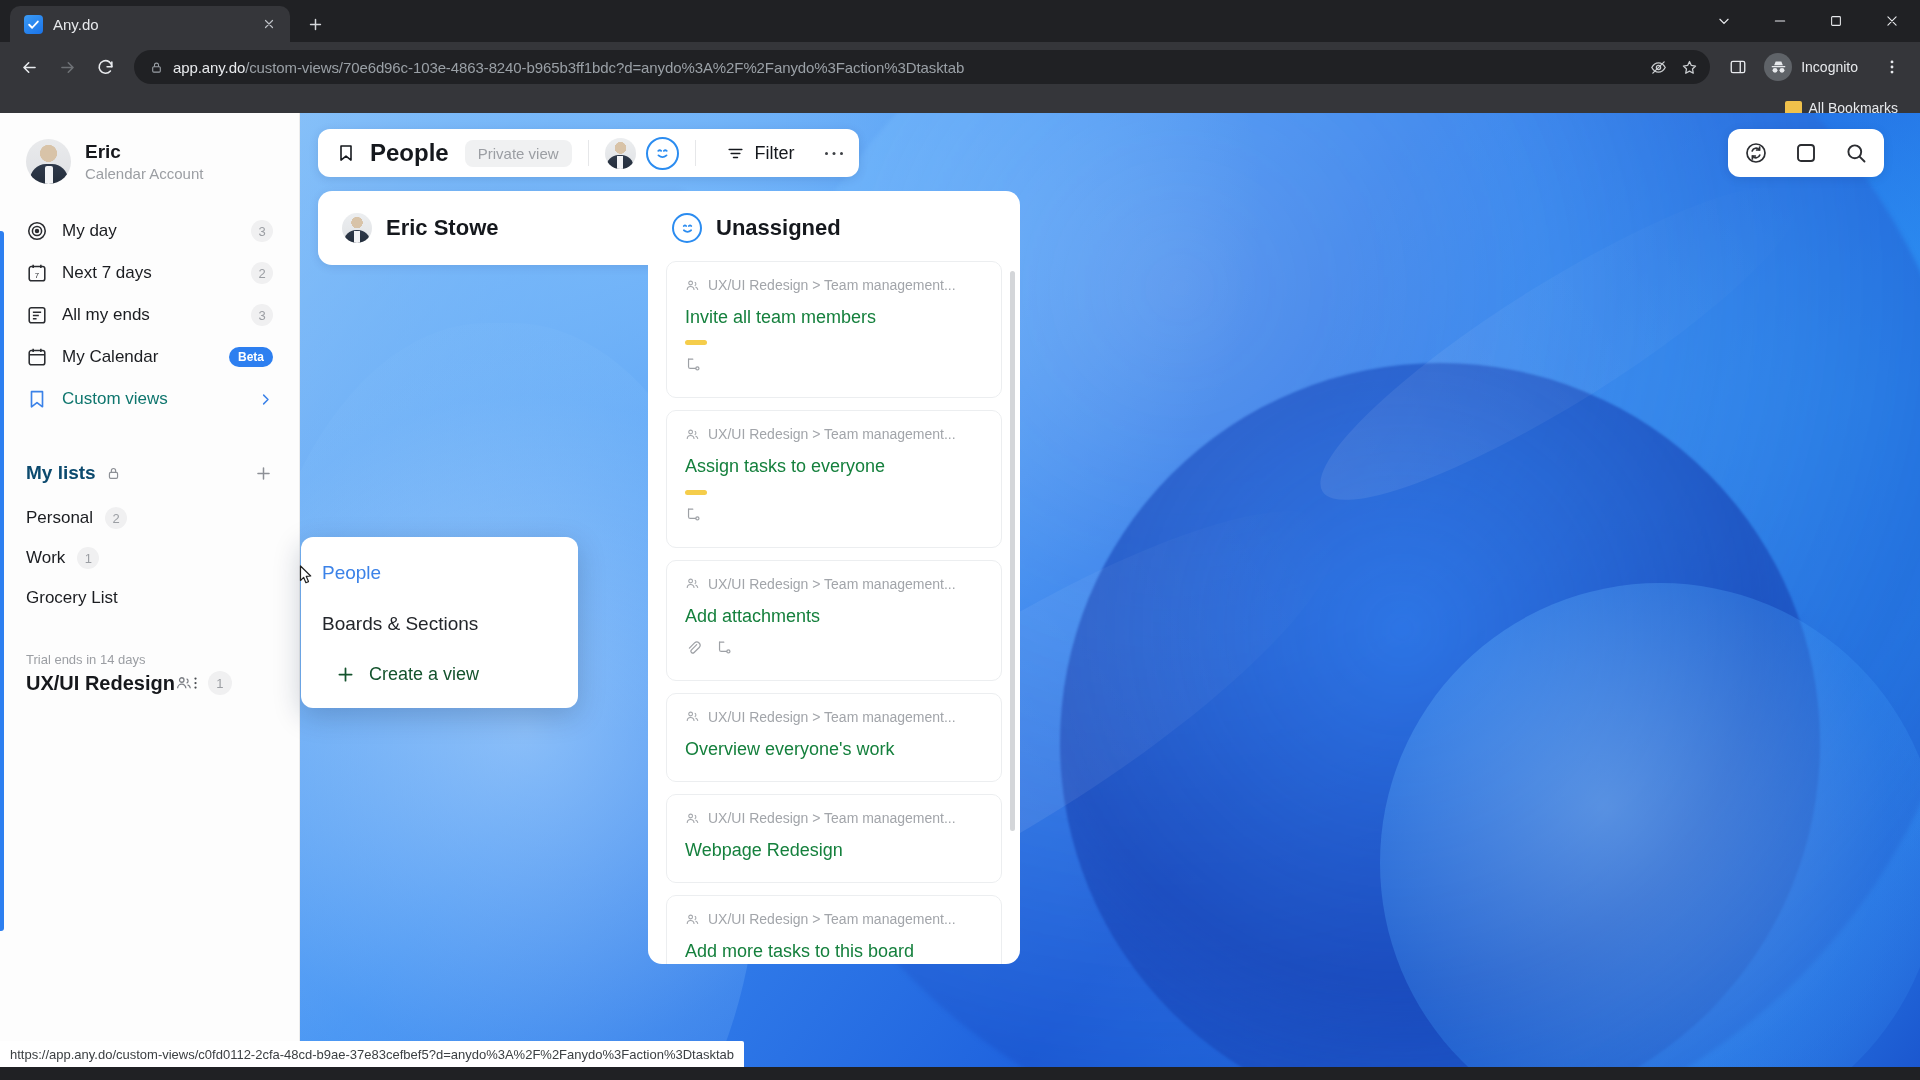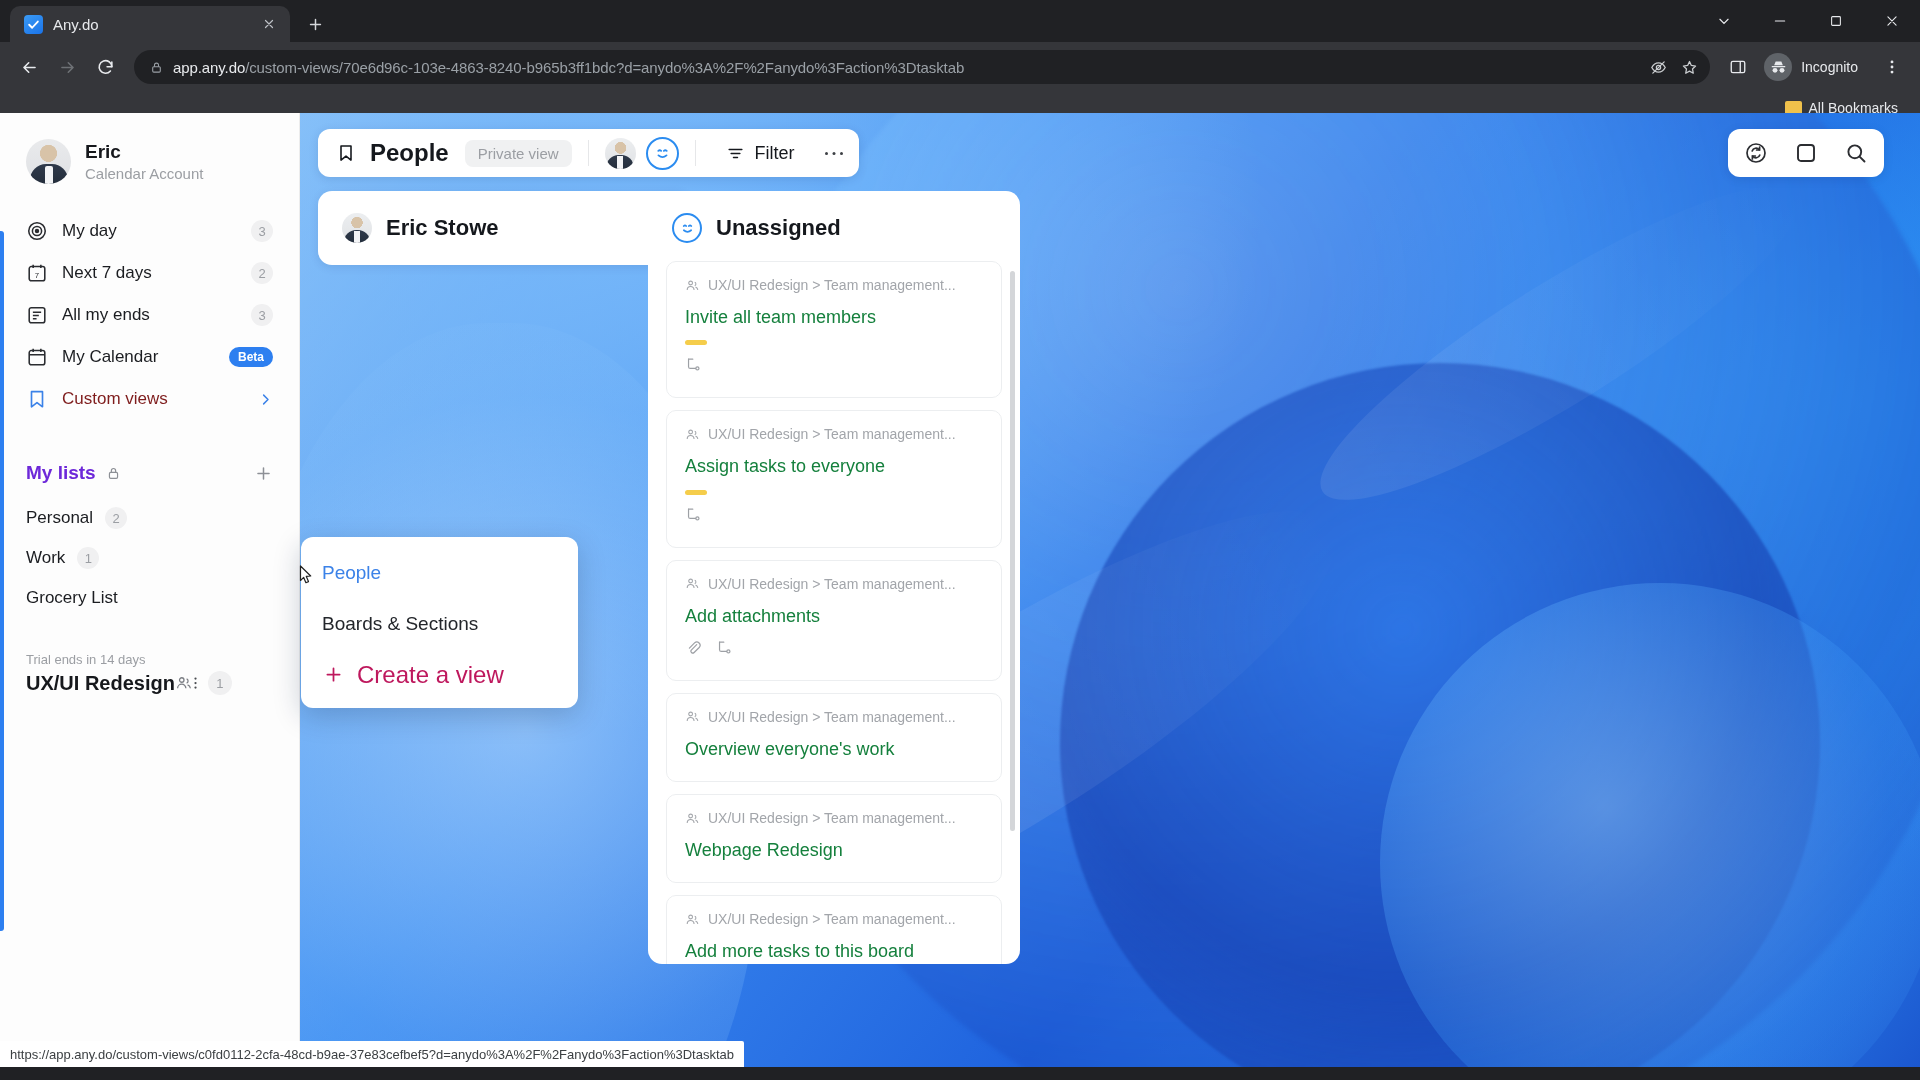--- a/index.html
+++ b/index.html
@@ -138,40 +138,40 @@
   .pname { font-size: 19px; font-weight: 700; color: #16181c; line-height: 1.25; }
   .psub { font-size: 15px; color: #9b9ea3; line-height: 1.3; }
 
   .navlist { padding: 0 14px; }
   .navitem {
     display: flex; align-items: center; gap: 14px; height: 42px;
     padding: 0 12px; border-radius: 8px; color: #1b1d21; font-size: 17px;
   }
   .navitem .nico { width: 22px; height: 22px; flex: none; color: #2b2d31; display: flex; align-items: center; }
   .navitem .nico svg { width: 22px; height: 22px; }
-  .navitem.active { color: #7f1d1d; }
+  .navitem.active { color: #0f766e; }
   .navitem.active .nico { color: #3b82e8; }
   .navlabel { flex: 1; white-space: nowrap; }
   .count {
     min-width: 22px; height: 22px; padding: 0 7px; border-radius: 11px;
     background: #f0f0f1; color: #9b9ea3; font-size: 13px;
     display: flex; align-items: center; justify-content: center; flex: none;
   }
   .beta-pill {
     background: #2d7ff0; color: #fff; font-size: 12px; font-weight: 700;
     padding: 3px 9px; border-radius: 10px; flex: none;
   }
   .chev { color: #3b82e8; display: flex; align-items: center; flex: none; }
   .chev svg { width: 15px; height: 15px; }
 
   .section-head {
     display: flex; align-items: center; gap: 10px; padding: 0 26px;
     margin-top: 36px; margin-bottom: 8px; height: 34px;
   }
-  .section-title { font-size: 19px; font-weight: 700; color: #6d28d9; }
+  .section-title { font-size: 19px; font-weight: 700; color: #0c4a6e; }
   .lock-ico { color: #8d9096; display: flex; align-items: center; }
   .lock-ico svg { width: 15px; height: 16px; }
   .plus-ico { margin-left: auto; color: #8d9096; display: flex; align-items: center; }
   .plus-ico svg { width: 19px; height: 19px; }
 
   .listitem {
     display: flex; align-items: center; gap: 12px; height: 40px;
     padding: 0 26px; font-size: 17px; color: #1b1d21;
   }
 
@@ -348,22 +348,22 @@
     position: absolute; left: 301px; top: 424px; width: 277px;
     background: #ffffff; border-radius: 12px; padding: 10px 0 8px 0;
     box-shadow: 0 8px 28px rgba(14,30,70,.22); z-index: 60;
   }
   .dd-item {
     height: 51px; display: flex; align-items: center; padding: 0 21px;
     font-size: 19px; color: #23262b;
   }
   .dd-item.sel { color: #3b82e8; }
   .dd-create {
-    height: 51px; display: flex; align-items: center; gap: 13px; padding: 0 22px;
-    font-size: 24px; color: #be185d;
+    height: 51px; display: flex; align-items: center; gap: 13px; padding: 0 34px;
+    font-size: 18px; color: #14532d;
   }
   .dd-create .pl { display: flex; align-items: center; }
   .dd-create .pl svg { width: 21px; height: 21px; }
 
   .cursor { position: absolute; left: 293px; top: 450px; z-index: 80; pointer-events: none; }
   .cursor svg { width: 22px; height: 28px; }
 
   
   .statusbar {
     position: absolute; left: 0; bottom: 0; height: 26px; max-width: 830px;

